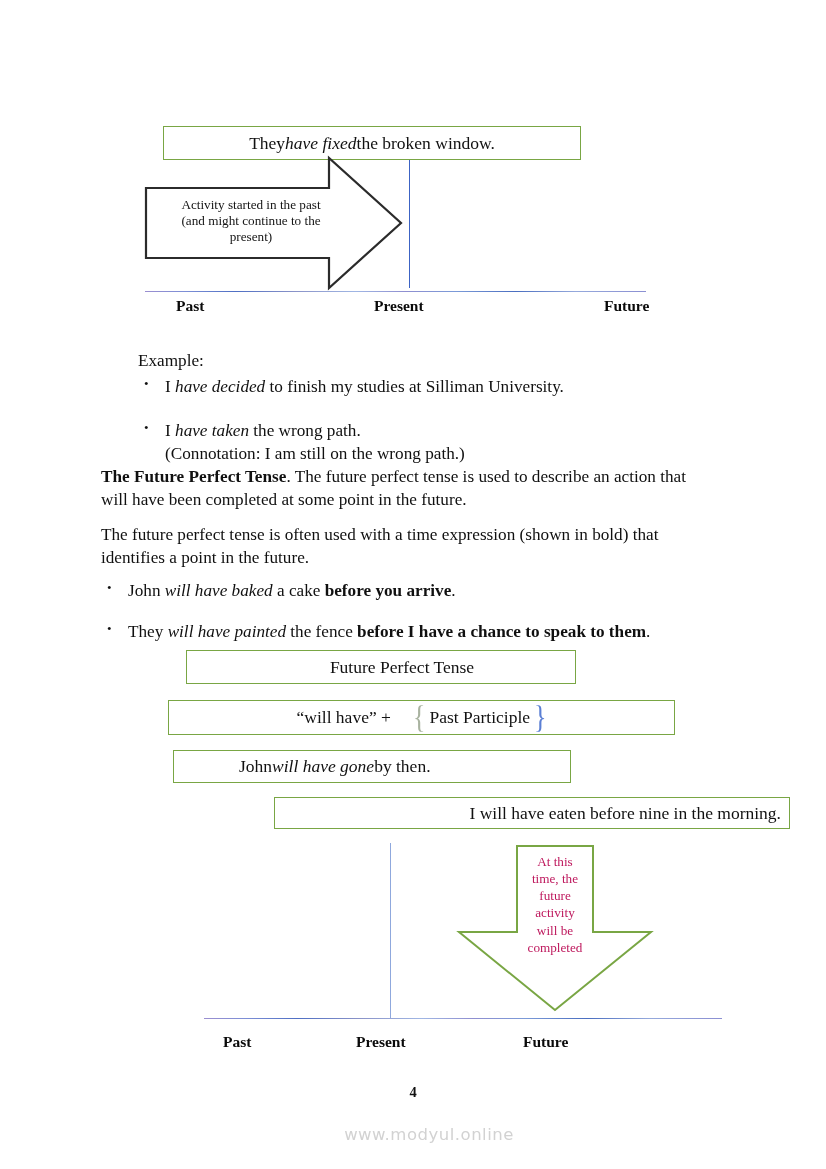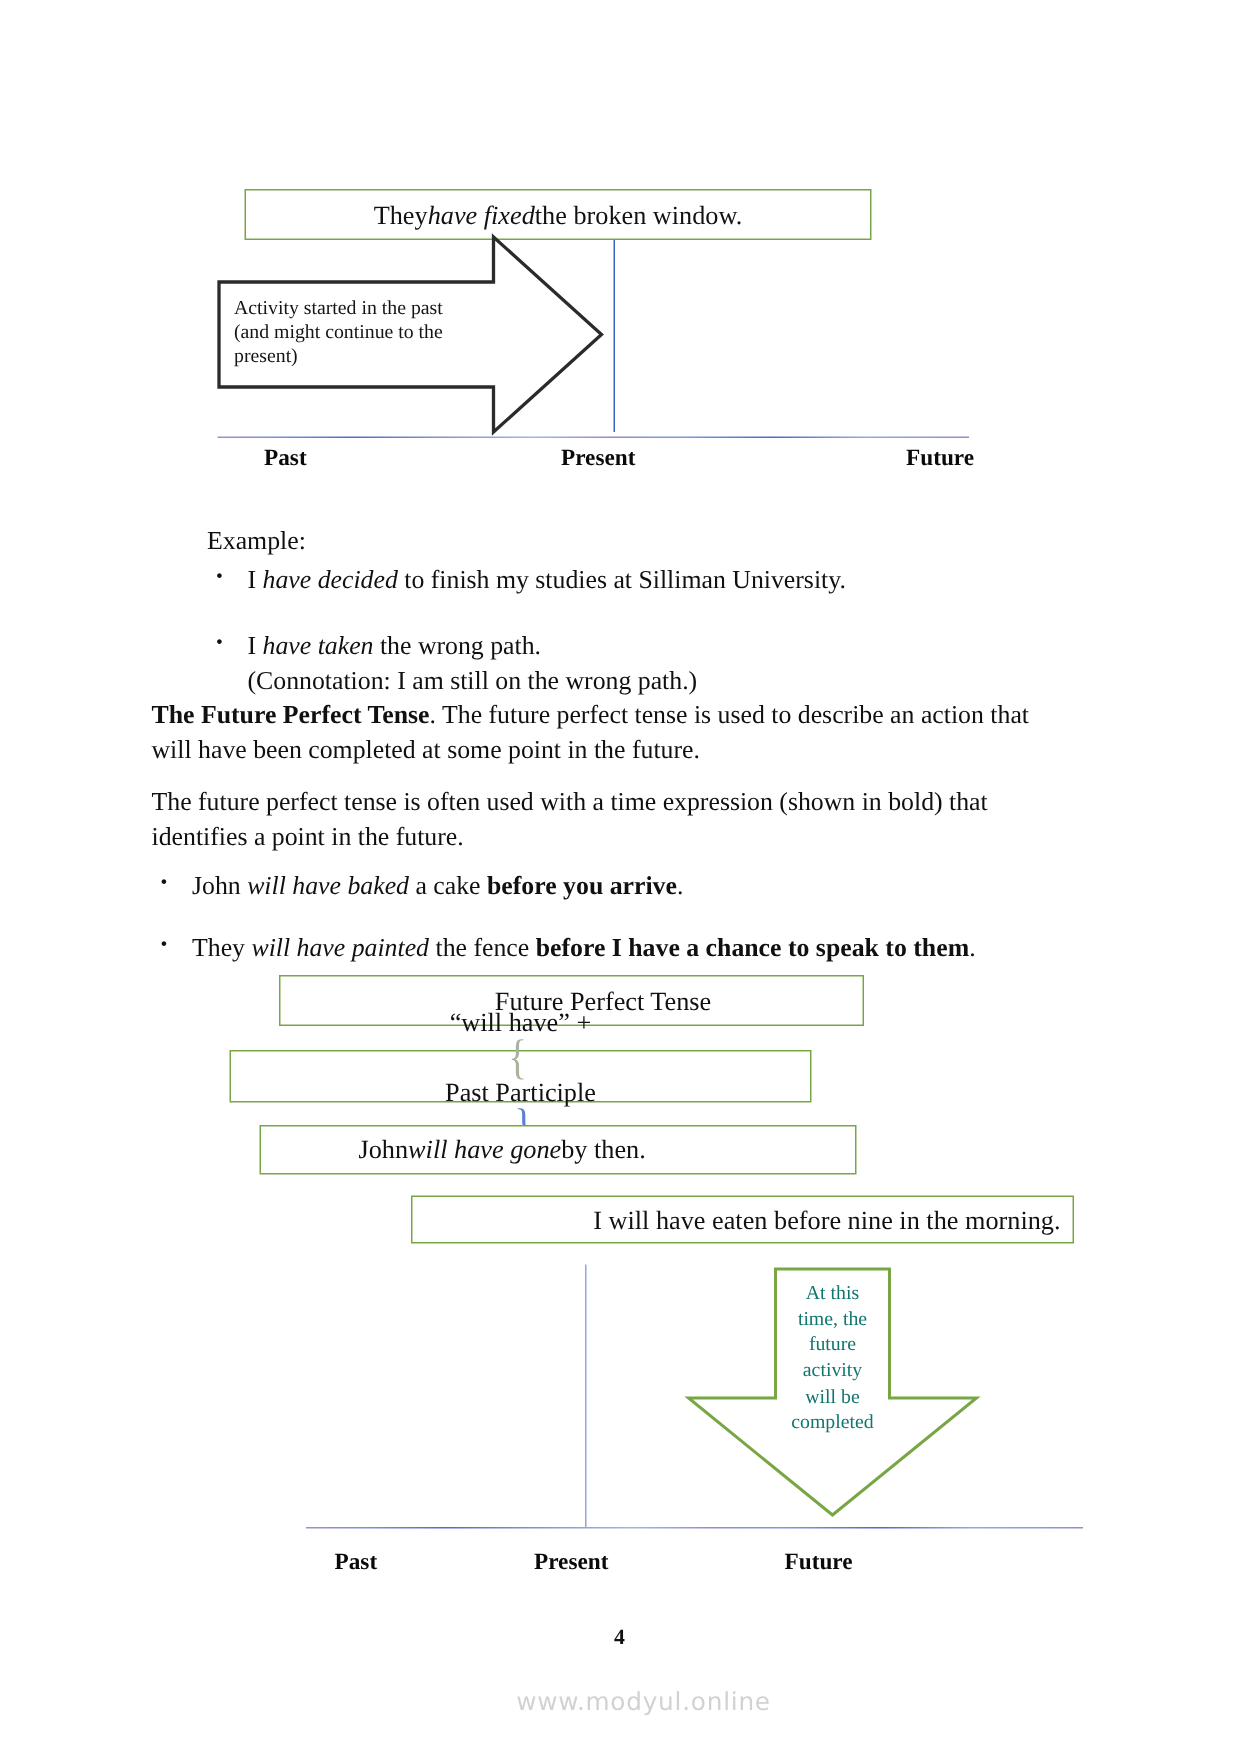--- a/index.html
+++ b/index.html
@@ -73,31 +73,31 @@
     top: -1px;
     font-size: 13px;
   }
   .it { font-style: italic; }
   .bd { font-weight: bold; }
 
   
   .arrow-svg { position: absolute; overflow: visible; }
   .arrow-label {
     position: absolute;
-    text-align: left;
+    text-align: center;
     font-size: 13.2px;
     line-height: 1.22;
     color: #141414;
   }
   .down-arrow-label {
     position: absolute;
     text-align: center;
     font-size: 13.2px;
     line-height: 1.30;
-    color: #0f766e;
+    color: #be185d;
   }
 
   
   .brace {
     font-size: 26px;
     line-height: 1;
     display: inline-block;
     transform: scaleY(1.25);
   }
   .brace-l { color: #a9b3a0; margin-right: 4px; }
@@ -175,35 +175,35 @@
     <div class="bullet-row">
       <span>John </span><span class="it">will have baked</span><span> a cake </span><span class="bd">before you arrive</span><span>.</span>
     </div>
     <div class="bullet-row" style="margin-top:18px;">
       <span>They </span><span class="it">will have painted</span><span> the fence </span><span class="bd">before I have a chance to speak to them</span><span>.</span>
     </div>
   </div>
 
   <div class="gbox center" style="left:186px; top:650px; width:390px; height:34px;padding-left:42px;">Future Perfect Tense</div>
 
-  <div class="gbox center" style="left:153px; top:700px; width:388px; height:35px;flex-direction:column;">
+  <div class="gbox center" style="left:168px; top:700px; width:507px; height:35px;">
     <span>“will have”  +</span>
     <span style="display:inline-block;width:22px;"></span>
     <span class="brace brace-l">{</span>
     <span>Past Participle</span>
     <span class="brace brace-r">}</span>
   </div>
 
   <div class="gbox left" style="left:173px; top:750px; width:398px; height:33px; padding-left:65px;">
     <span>John </span>
       <span class="it">will have gone</span>
       <span> by then.</span>
   </div>
 
-  <div class="gbox right" style="left:274px; top:797px; width:442px; height:32px; padding-right:8px;">I will have eaten before nine in the morning.</div>
+  <div class="gbox right" style="left:274px; top:797px; width:516px; height:32px; padding-right:8px;">I will have eaten before nine in the morning.</div>
 
   <div>
 
     <div class="tick-line" style="left:390px; top:843px; height:175px; background:#8fa8dd;"></div>
 
     <svg class="arrow-svg" style="left:455px; top:844px;" width="200" height="170" viewBox="0 0 200 170">
       <polygon points="62,2 138,2 138,88 196,88 100,166 4,88 62,88" fill="none" stroke="#79a644" stroke-width="2.0" stroke-linejoin="miter"></polygon>
     </svg>
 
     <div class="down-arrow-label" style="left:515px; top:853px; width:80px;">

